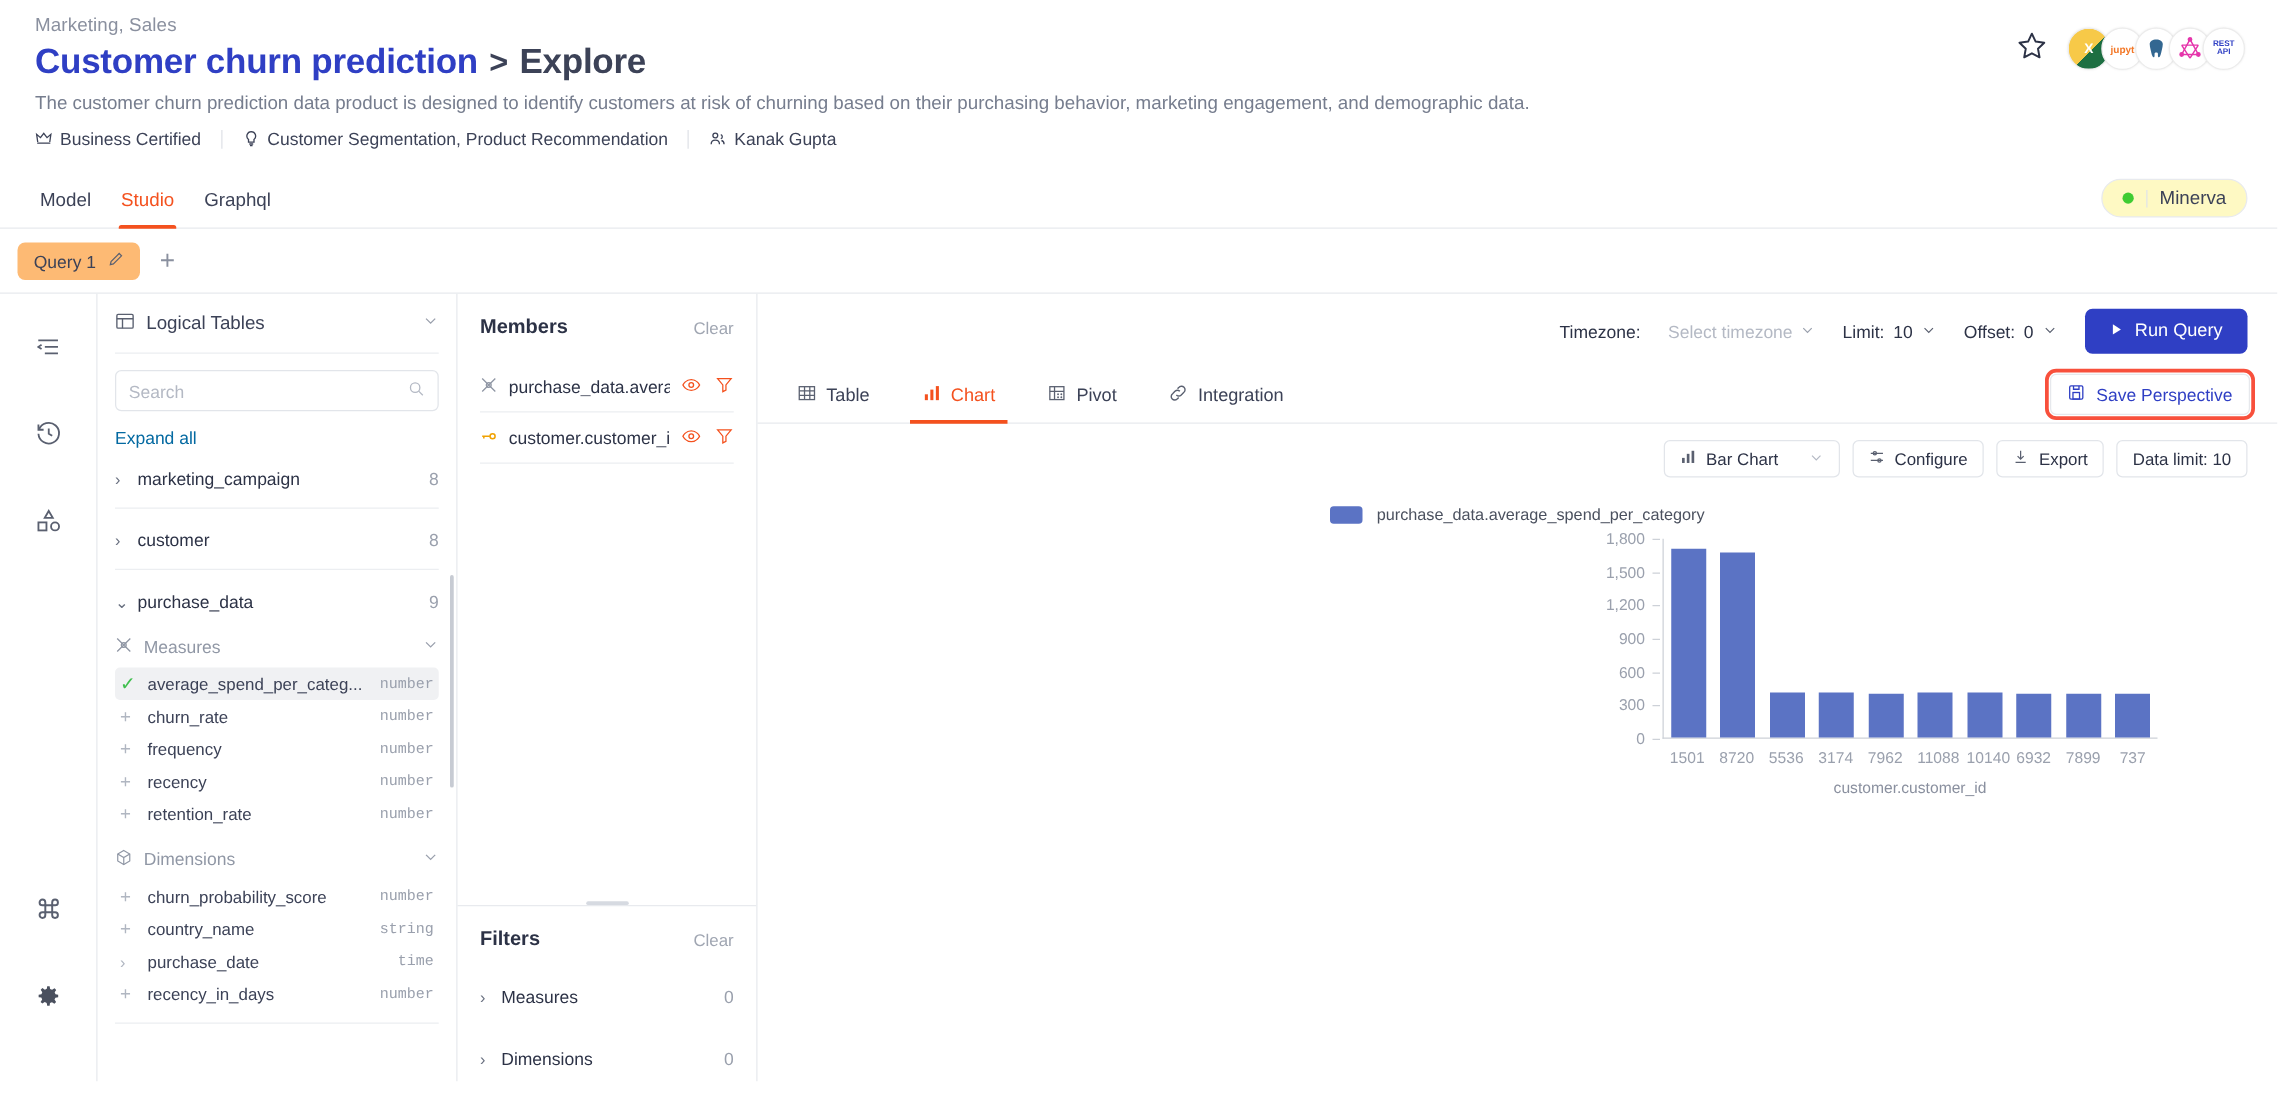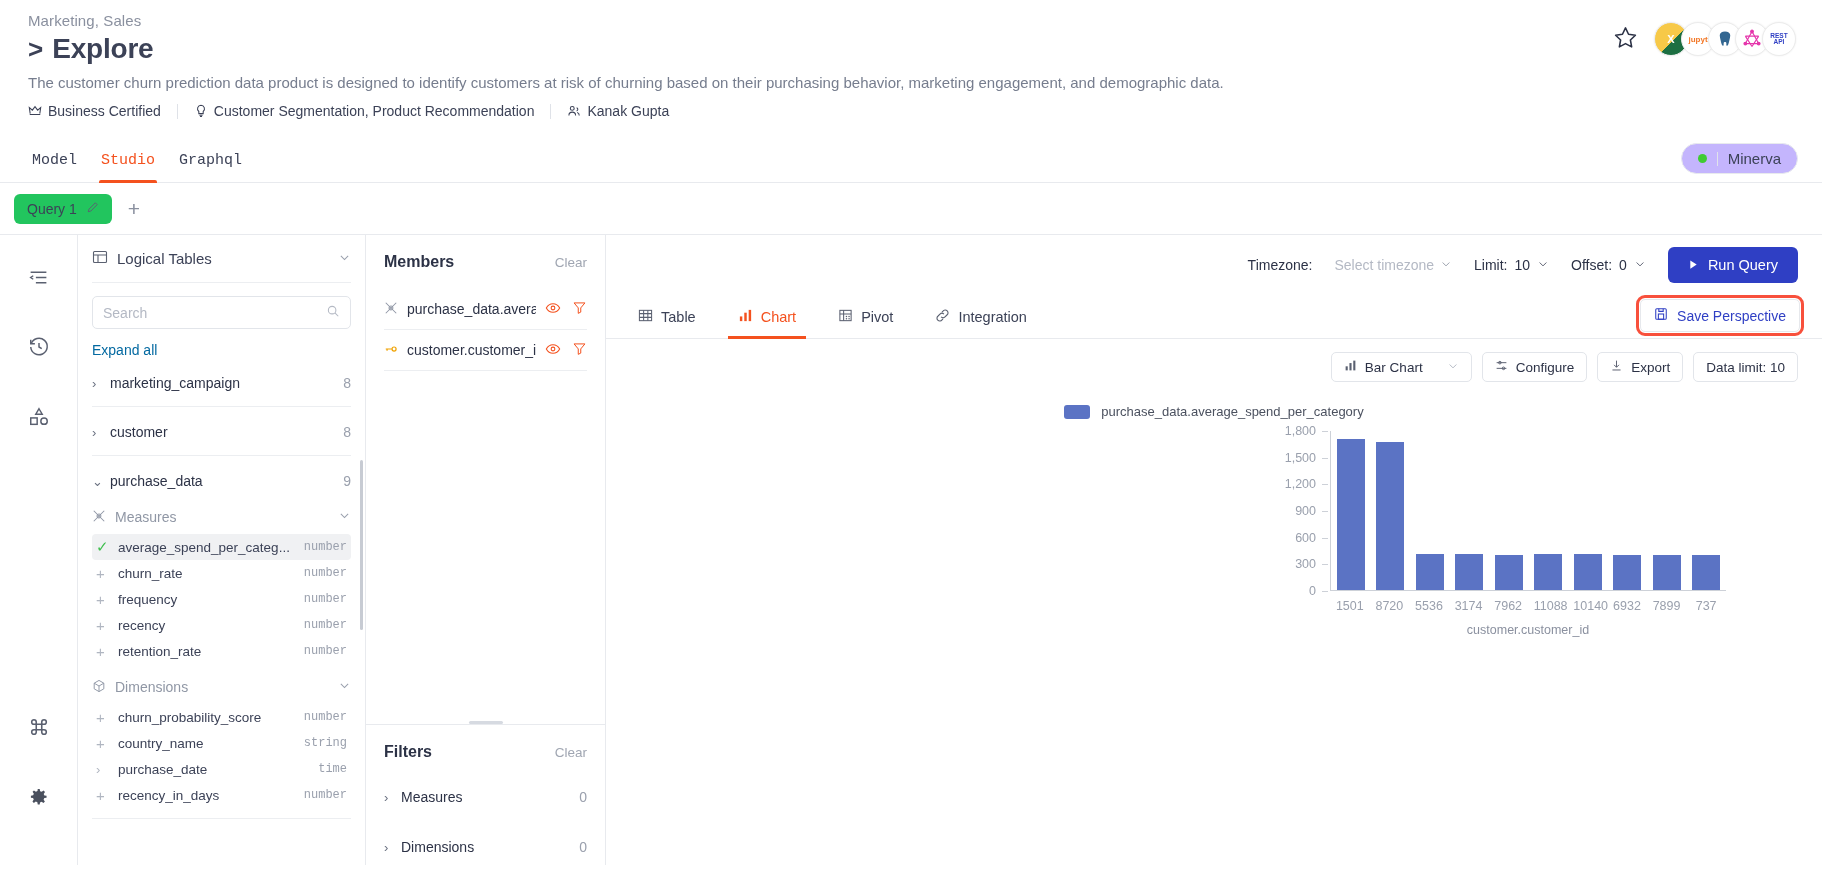--- a/index.html
+++ b/index.html
@@ -37,40 +37,40 @@
   }
   .app-icon:first-child { margin-left: 0; }
 
   
   .navtabs {
     margin-top: 20px; padding: 0 20px; border-bottom: 1px solid #e8eaee;
     display: flex; align-items: center; height: 44px; position: relative;
   }
   .navtab {
     font-size: 15px; color: #3c4257; padding: 0 12px; height: 44px;
-    display: flex; align-items: center; cursor: pointer; position: relative; font-family: Liberation Mono, monospace;
+    display: flex; align-items: center; cursor: pointer; position: relative;
   }
   .navtab.active { color: #f4511e; font-weight: 500; }
   .navtab.active::after {
     content: ""; position: absolute; left: 10px; right: 10px; bottom: 0;
     height: 3px; background: #f4511e; border-radius: 2px 2px 0 0;
   }
   .minerva-pill {
     position: absolute; right: 24px; top: 4px;
     display: flex; align-items: center; gap: 10px;
     border: 1px solid #e8eaee; border-radius: 18px;
-    padding: 6px 16px; font-size: 15px; color: #3c4257; background: #c4b5fd;
+    padding: 6px 16px; font-size: 15px; color: #3c4257; background: #fef9c3;
   }
   .dot-green { width: 9px; height: 9px; border-radius: 50%; background: #3fcc32; }
   .pill-div { width: 1px; height: 14px; background: #e0e3e9; }
 
   
   .querybar { height: 52px; display: flex; align-items: center; padding: 0 14px; border-bottom: 1px solid #e8eaee; }
   .query-chip {
-    background: #22c55e; border-radius: 6px; padding: 7px 13px;
+    background: #fdba74; border-radius: 6px; padding: 7px 13px;
     display: flex; align-items: center; gap: 9px; font-size: 14px; color: #3c4257; cursor: pointer;
   }
   .plus-tab { margin-left: 16px; font-size: 21px; color: #8a909f; cursor: pointer; line-height: 1; }
 
   
   .body { display: flex; height: 630px; }
 
   .rail {
     width: 78px; border-right: 1px solid #e8eaee; display: flex;
     flex-direction: column; align-items: center; padding-top: 22px; flex-shrink: 0;
@@ -195,20 +195,21 @@
   .xtitle { position: absolute; left: 724px; right: 96px; top: 192px; text-align: center; font-size: 12.5px; color: #8a909f; }
 </style>
 </head>
 <body>
 
 <div class="app">
 
   <div class="header">
     <div class="breadcrumb-top">Marketing, Sales</div>
     <div class="title-row">
+      <span class="title-main">Customer churn prediction</span>
       <span class="title-sep">&gt;</span>
       <span class="title-sub">Explore</span>
     </div>
     <div class="desc">The customer churn prediction data product is designed to identify customers at risk of churning based on their purchasing behavior, marketing engagement, and demographic data.</div>
     <div class="meta-row">
       <div class="meta-item">
         <span class="meta-ico">
           <svg width="14" height="14" viewBox="0 0 16 16" fill="none" stroke="#3c4257" stroke-width="1.2">
             <path d="M2 12h12M2.5 11l-1-7 3.5 3L8 3l3 4 3.5-3-1 7"></path>
           </svg>

